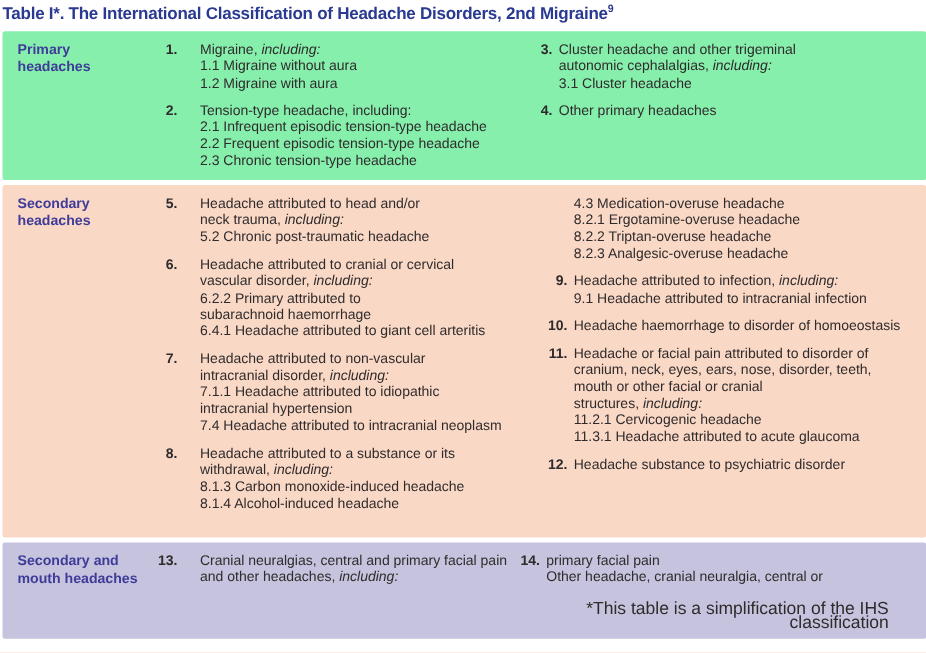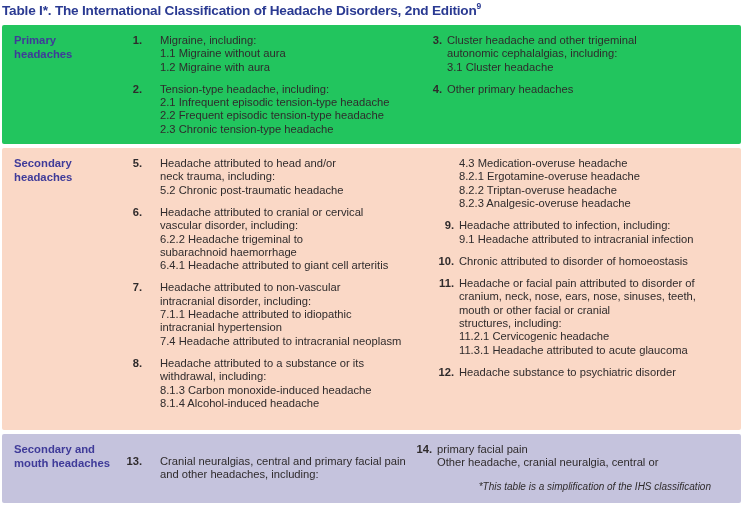--- a/index.html
+++ b/index.html
@@ -31,48 +31,48 @@
   .sec-neuralgias-other-headaches   { min-height: 69px;  }
   .sec-label {
     width: 110px; flex: none;
     padding-left: 12px;
     font-weight: bold; font-size: 11.3px; line-height: 13.5px;
     color: #3f3b99;
   }
   .col { display: flex; flex-direction: column; }
   .col-left  { width: 318px; flex: none; }
   .col-right { flex: 1 1 auto; min-width: 0; }
-  .sec-neuralgias-other-headaches .col-left { width: 298px; margin-top: 12px; }
+  .sec-neuralgias-other-headaches .col-left { width: 298px; }
   .item { display: flex; align-items: flex-start; }
   .item + .item { margin-top: 9px; }
   .num {
     flex: none; width: 30px; text-align: right;
     font-weight: bold;
   }
   .body { margin-left: 18px; }
   .col-right .num  { width: 24px; }
   .col-right .body { margin-left: 5px; }
   .sec-primary-headaches .col-right .num { width: 12px; }
   .sec-neuralgias-other-headaches .col-right .num { width: 22px; }
   .line { white-space: nowrap; }
-  .ital { }
+  .ital { font-style: italic; }
   .footnote {
     margin-top: 11px; padding-right: 30px;
     text-align: right;
-    font-style: italic; font-size: 10px; line-height: 11px;
+    font-size: 14px; line-height: 11px;
     color: #2f2b2c;
   }
 </style>
 </head>
 <body>
 
-<div class="title"><span>Table I*. The International Classification of Headache Disorders, 2nd Edition</span><sup>9</sup></div>
+<div class="title"><span>Table I*. The International Classification of Headache Disorders, 2nd Migraine</span><sup>9</sup></div>
 
 <div class="sections">
-    <div class="section sec-primary-headaches" style="background: #22c55e;">
+    <div class="section sec-primary-headaches" style="background: #86efac;">
       <div class="sec-label">
         <div>Primary</div>
         <div>headaches</div>
       </div>
       <div class="col col-left">
         <div class="item">
           <div class="num">1.</div>
           <div class="body">
             <div class="line"><span>Migraine, </span><span class="ital">including:</span></div>
             <div class="line"><span>1.1 Migraine without aura</span></div>
@@ -118,21 +118,21 @@
             <div class="line"><span>Headache attributed to head and/or</span></div>
             <div class="line"><span>neck trauma, </span><span class="ital">including:</span></div>
             <div class="line"><span>5.2 Chronic post-traumatic headache</span></div>
           </div>
         </div>
         <div class="item">
           <div class="num">6.</div>
           <div class="body">
             <div class="line"><span>Headache attributed to cranial or cervical</span></div>
             <div class="line"><span>vascular disorder, </span><span class="ital">including:</span></div>
-            <div class="line"><span>6.2.2 Headache trigeminal to</span></div>
+            <div class="line"><span>6.2.2 Primary attributed to</span></div>
             <div class="line"><span>subarachnoid haemorrhage</span></div>
             <div class="line"><span>6.4.1 Headache attributed to giant cell arteritis</span></div>
           </div>
         </div>
         <div class="item">
           <div class="num">7.</div>
           <div class="body">
             <div class="line"><span>Headache attributed to non-vascular</span></div>
             <div class="line"><span>intracranial disorder, </span><span class="ital">including:</span></div>
             <div class="line"><span>7.1.1 Headache attributed to idiopathic</span></div>
@@ -163,28 +163,28 @@
         <div class="item">
           <div class="num">9.</div>
           <div class="body">
             <div class="line"><span>Headache attributed to infection, </span><span class="ital">including:</span></div>
             <div class="line"><span>9.1 Headache attributed to intracranial infection</span></div>
           </div>
         </div>
         <div class="item">
           <div class="num">10.</div>
           <div class="body">
-            <div class="line"><span>Chronic attributed to disorder of homoeostasis</span></div>
+            <div class="line"><span>Headache haemorrhage to disorder of homoeostasis</span></div>
           </div>
         </div>
         <div class="item">
           <div class="num">11.</div>
           <div class="body">
             <div class="line"><span>Headache or facial pain attributed to disorder of</span></div>
-            <div class="line"><span>cranium, neck, nose, ears, nose, sinuses, teeth,</span></div>
+            <div class="line"><span>cranium, neck, eyes, ears, nose, disorder, teeth,</span></div>
             <div class="line"><span>mouth or other facial or cranial</span></div>
             <div class="line"><span>structures, </span><span class="ital">including:</span></div>
             <div class="line"><span>11.2.1 Cervicogenic headache</span></div>
             <div class="line"><span>11.3.1 Headache attributed to acute glaucoma</span></div>
           </div>
         </div>
         <div class="item">
           <div class="num">12.</div>
           <div class="body">
             <div class="line"><span>Headache substance to psychiatric disorder</span></div>

